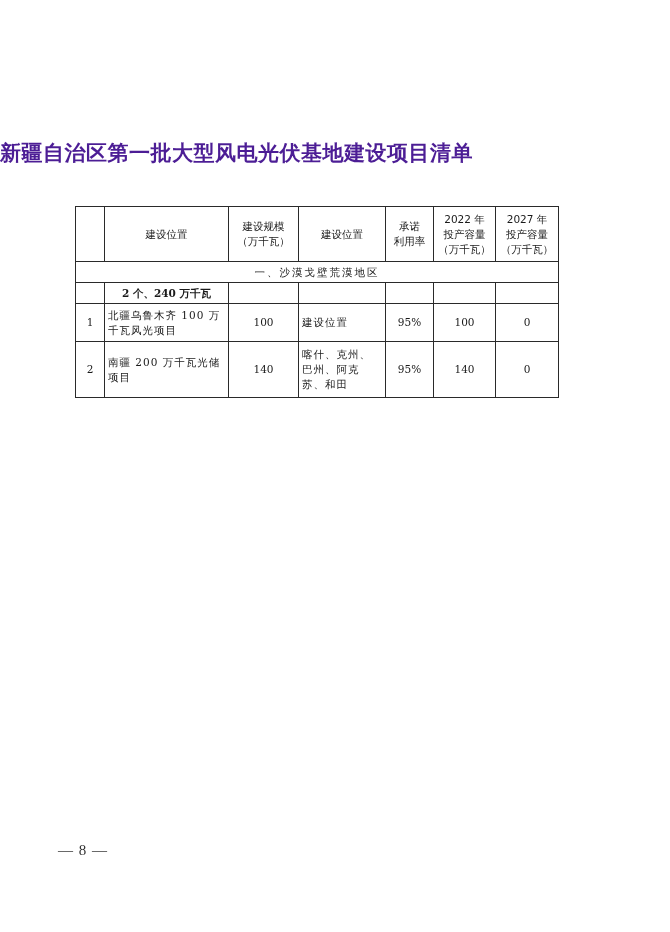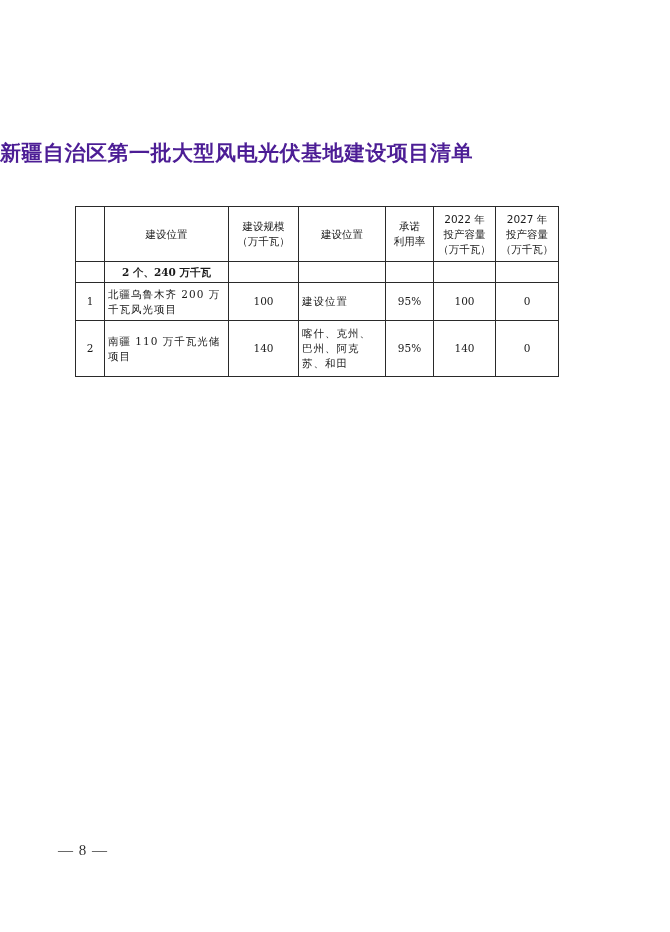--- a/index.html
+++ b/index.html
@@ -66,41 +66,44 @@
       <div>2022 年</div>
       <div>投产容量</div>
       <div>（万千瓦）</div>
     </td>
     <td class="hdr">
       <div>2027 年</div>
       <div>投产容量</div>
       <div>（万千瓦）</div>
     </td>
   </tr>
+  <tr class="r-sec">
+    <td colspan="7" class="sec">一、沙漠戈壁荒漠地区</td>
+  </tr>
   <tr class="r-sub">
     <td></td>
     <td class="sub">2 个、240 万千瓦</td>
     <td></td>
     <td></td>
     <td></td>
     <td></td>
     <td></td>
   </tr>
   <tr class="r-1">
     <td>1</td>
-    <td class="left">北疆乌鲁木齐 200 万千瓦风光项目</td>
+    <td class="left">北疆乌鲁木齐 100 万千瓦风光项目</td>
     <td>100</td>
     <td class="left">建设位置</td>
     <td>95%</td>
     <td>100</td>
     <td>0</td>
   </tr>
   <tr class="r-2">
     <td>2</td>
-    <td class="left">南疆 110 万千瓦光储项目</td>
+    <td class="left">南疆 200 万千瓦光储项目</td>
     <td>140</td>
     <td class="left">喀什、克州、巴州、阿克苏、和田</td>
     <td>95%</td>
     <td>140</td>
     <td>0</td>
   </tr>
 </tbody>
   </table>
 
 <div class="pagenum">— 8 —</div>

